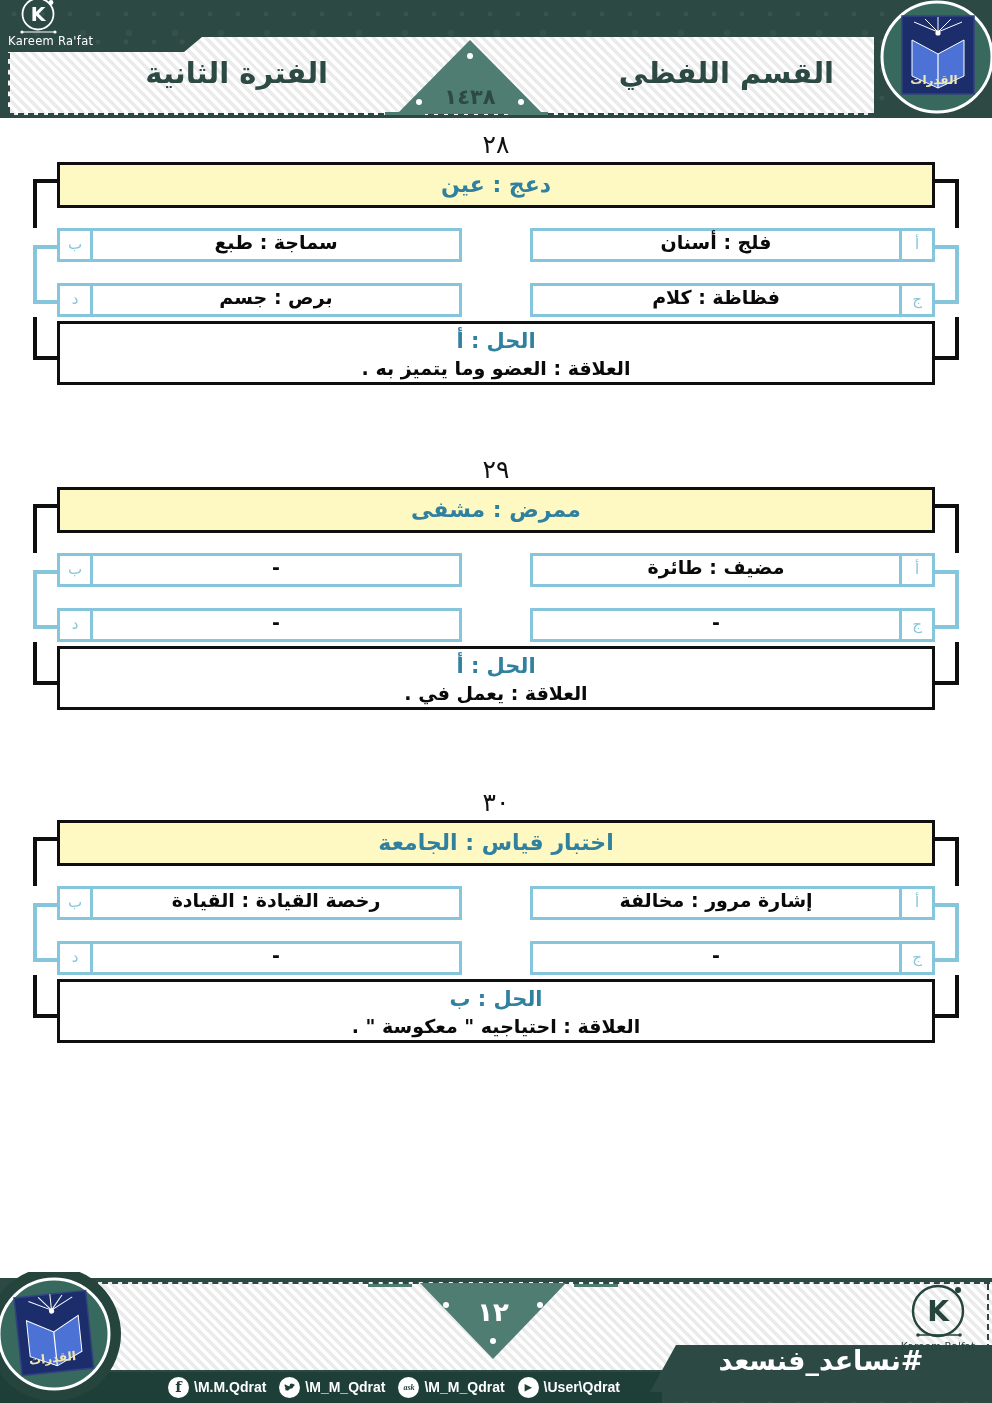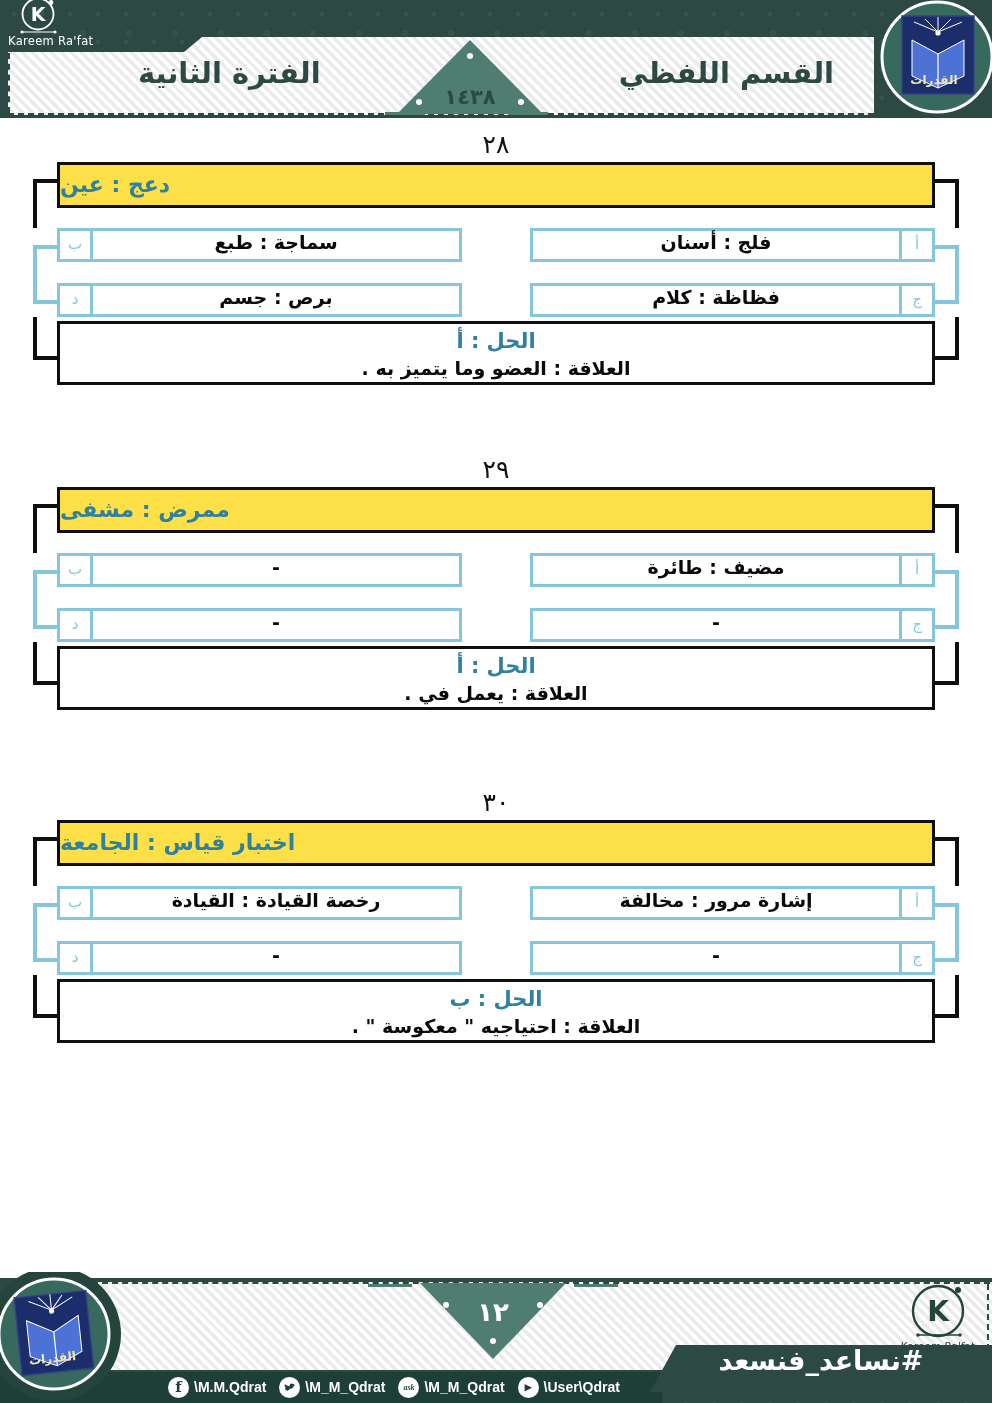--- a/index.html
+++ b/index.html
@@ -16,31 +16,31 @@
   .hdr-band { position:absolute; left:8px; top:37px; width:866px; height:78px;
     background:repeating-linear-gradient(45deg,#ffffff 0 3.5px,#ebebeb 3.5px 7px);
     clip-path:polygon(0 15px,176px 15px,194px 0,866px 0,866px 78px,0 78px); }
   .hdr-dash-bottom { position:absolute; left:8px; top:113px; width:866px; border-top:2px dashed #2c4a43; }
   .hdr-dash-left { position:absolute; left:8px; top:53px; height:60px; border-left:2px dashed #2c4a43; }
   .hdr-brand { position:absolute; left:12px; top:0; color:#fff; }
   .kname { position:absolute; left:-4px; top:34px; width:110px; font-size:11.5px;
            color:#fff; letter-spacing:.3px; font-family:"DejaVu Sans",sans-serif; }
   .hdr-title { position:absolute; top:56px; font-size:29px; font-weight:bold; color:#2c4a43; direction:rtl; }
   .t-section { left:596px; width:238px; text-align:right; }
-  .t-period { left:138px; width:190px; text-align:left; }
+  .t-period { left:138px; width:190px; text-align:right; }
   .hdr-tri { position:absolute; left:397px; top:40px; }
   .tri-line { position:absolute; top:112px; height:3px; background:#4f7d72; }
   .tl-l { left:385px; width:40px; } .tl-r { left:508px; width:40px; }
   .hdr-logo-right { position:absolute; right:0; top:0; }
 
   
   .qblock { position:absolute; left:0; width:992px; height:273px; direction:rtl; }
   .qnum { height:32px; line-height:30px; text-align:center; font-size:25px; color:#111; }
   .qtitle { position:absolute; left:57px; top:32px; width:878px; height:46px;
-    border:3px solid #0f0f0f; background:#fde047; text-align:left; line-height:40px;
+    border:3px solid #0f0f0f; background:#fef9c3; text-align:center; line-height:40px;
     color:#30809f; font-weight:bold; font-size:22px; }
   .qopts { position:absolute; left:57px; top:98px; width:878px;
     display:grid; grid-template-columns:1fr 1fr; column-gap:68px; row-gap:21px; }
   .opt { height:34px; border:3px solid #86c6dc; background:#fff; display:flex; align-items:stretch; }
   .opt.ll { flex-direction:row-reverse; }
   .olabel { flex:0 0 33px; display:flex; align-items:center; justify-content:center;
     color:#86c6dc; font-size:15px; padding-bottom:2px; }
   .opt.lr .olabel { border-left:3px solid #86c6dc; }
   .opt.ll .olabel { border-right:3px solid #86c6dc; }
   .otext { flex:1; display:flex; align-items:center; justify-content:center;

